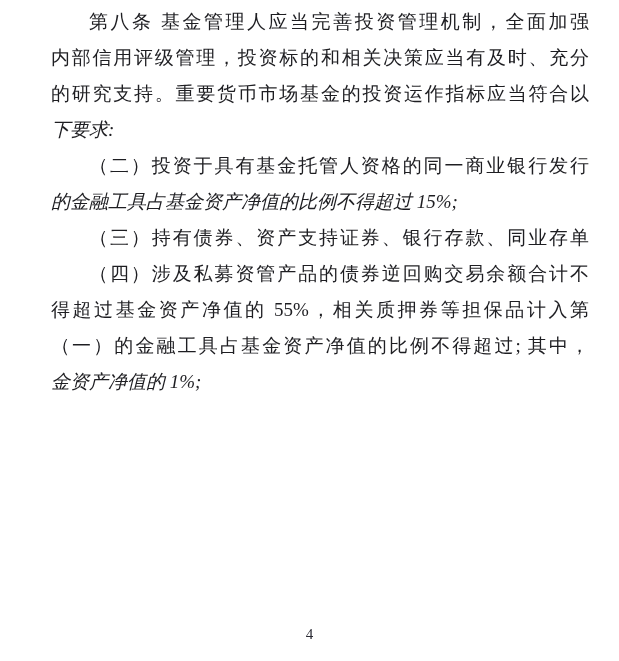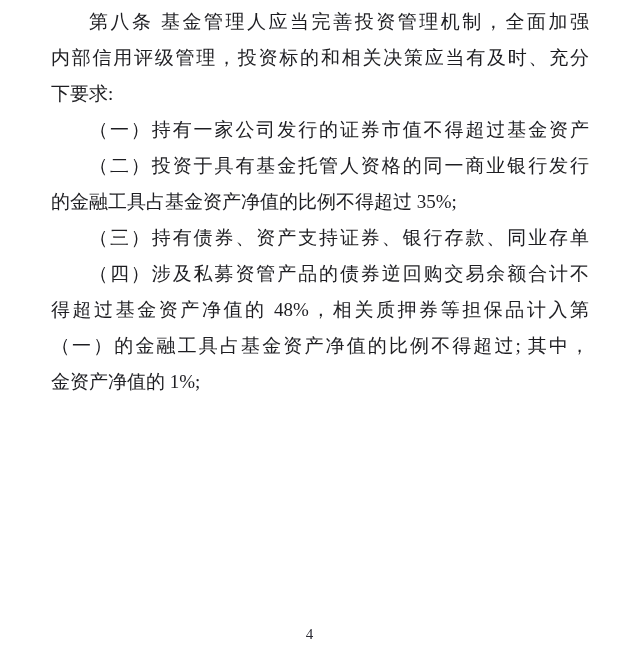--- a/index.html
+++ b/index.html
@@ -26,20 +26,21 @@
     height: 36px;
     line-height: 36px;
     text-align: justify;
     text-align-last: justify;
     overflow: hidden;
     white-space: normal;
   }
   .ln.end {
     text-align: right;
     text-align-last: left;
+    font-style: italic;
   }
   .ln.ind {
     text-indent: 2em;
   }
   .page-number {
     position: absolute;
     top: 622px;
     left: 0;
     width: 619px;
     height: 24px;
@@ -48,24 +49,24 @@
     font-size: 15px;
     color: #2a2a33;
   }
 </style>
 </head>
 <body>
 
 <div class="doc-body">
   <div class="ln ind">第八条 基金管理人应当完善投资管理机制，全面加强</div>
   <div class="ln">内部信用评级管理，投资标的和相关决策应当有及时、充分</div>
+  <div class="ln">的研究支持。重要货币市场基金的投资运作指标应当符合以</div>
   <div class="ln end">下要求:</div>
-  <div class="ln ind">（一）持有一家公司发行的证券市值不得超过基金资产</div>
   <div class="ln ind">（二）投资于具有基金托管人资格的同一商业银行发行</div>
-  <div class="ln end">的金融工具占基金资产净值的比例不得超过 35%;</div>
+  <div class="ln end">的金融工具占基金资产净值的比例不得超过 15%;</div>
   <div class="ln ind">（三）持有债券、资产支持证券、银行存款、同业存单</div>
   <div class="ln ind">（四）涉及私募资管产品的债券逆回购交易余额合计不</div>
-  <div class="ln">得超过基金资产净值的 48%，相关质押券等担保品计入第</div>
+  <div class="ln">得超过基金资产净值的 55%，相关质押券等担保品计入第</div>
   <div class="ln">（一）的金融工具占基金资产净值的比例不得超过; 其中，</div>
   <div class="ln end">金资产净值的 1%;</div>
 </div>
 
 <div class="page-number">4</div>
 
 </body></html>

